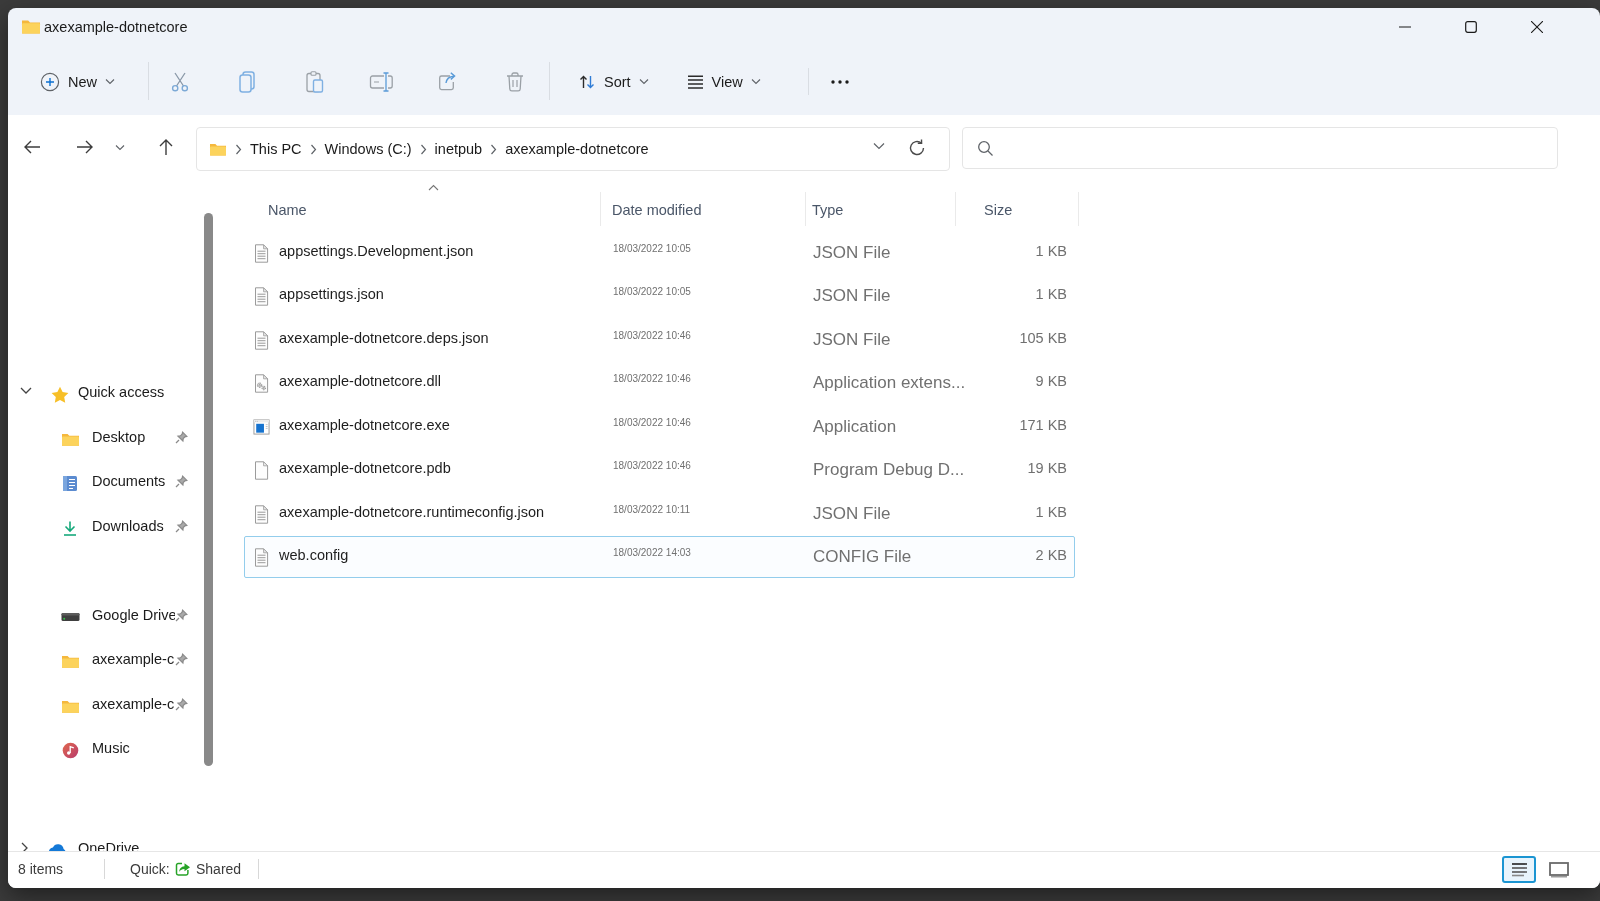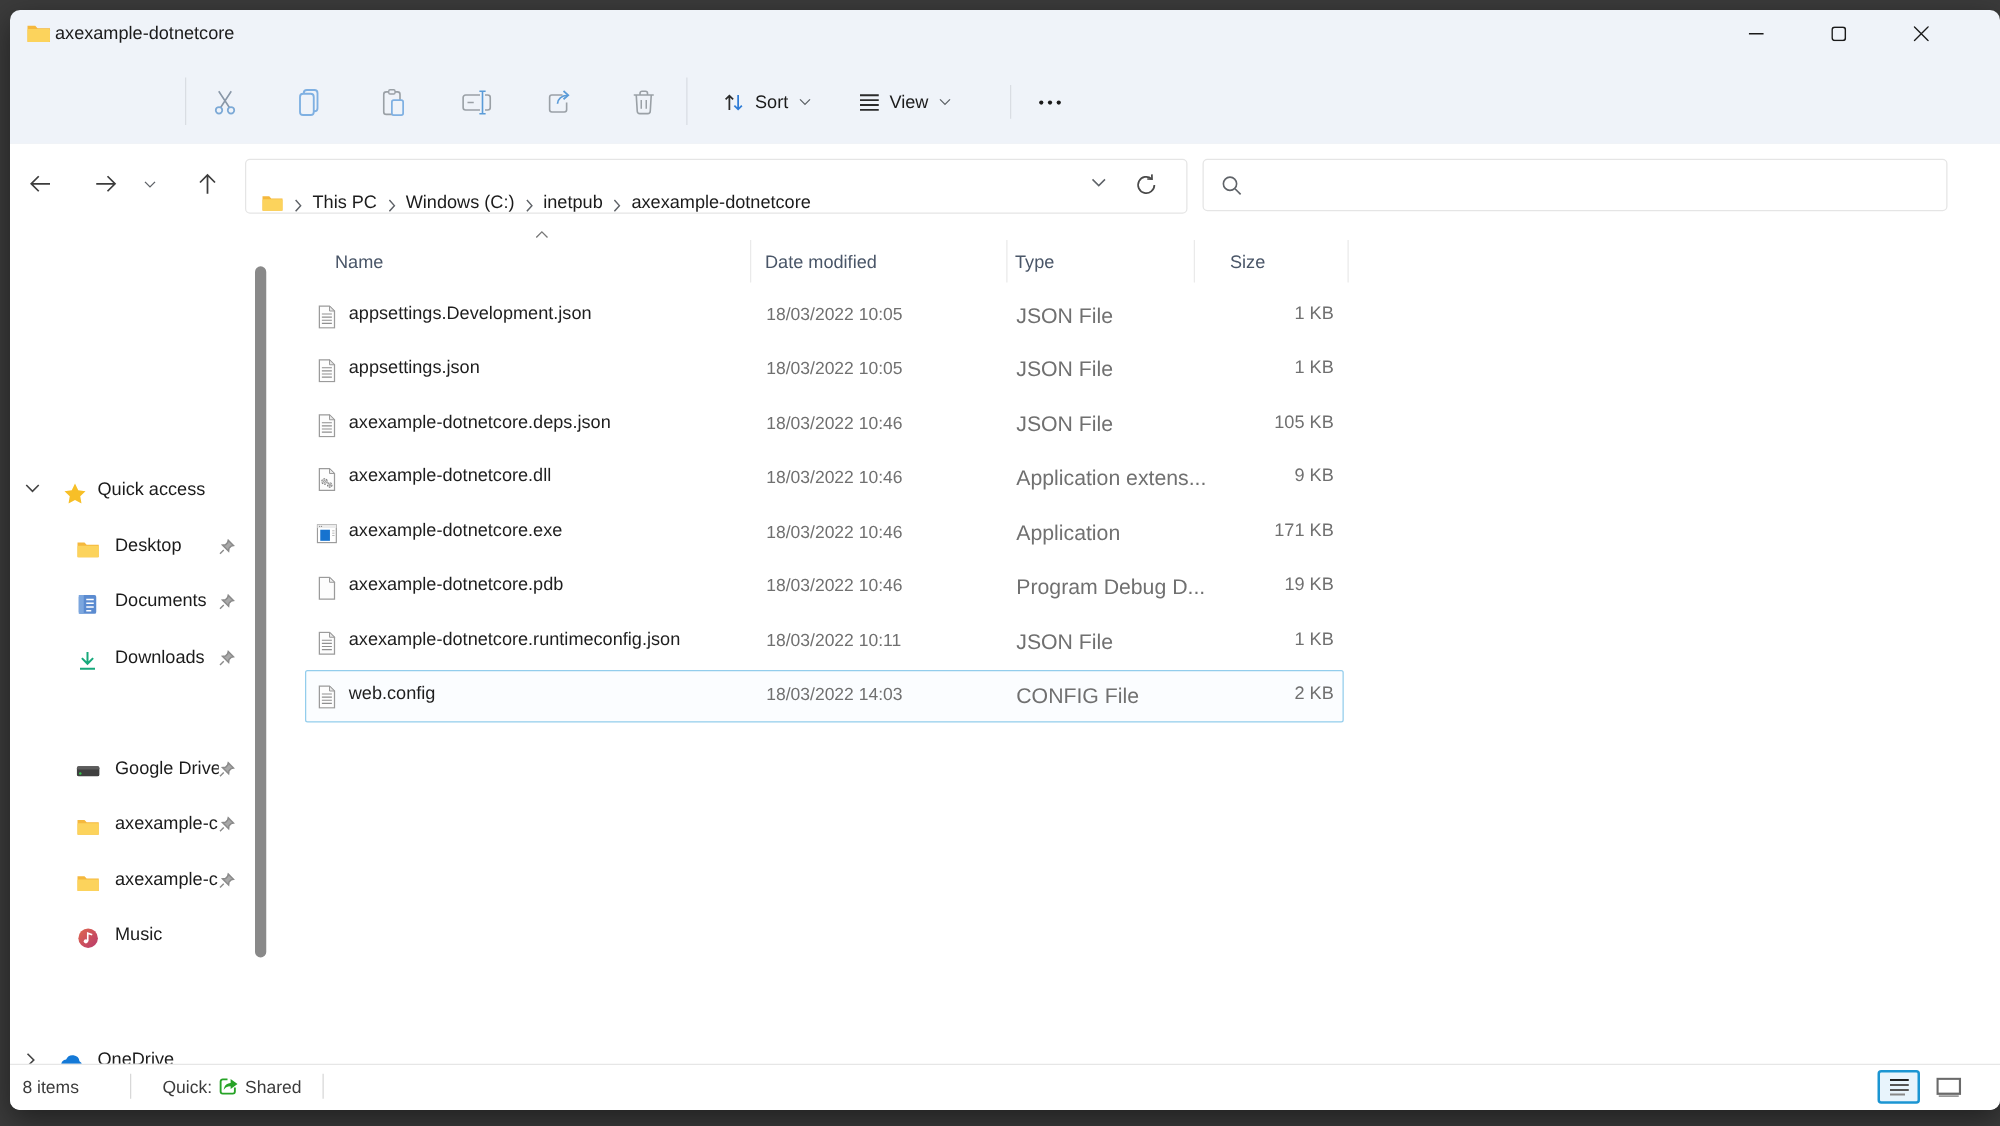--- a/index.html
+++ b/index.html
@@ -22,21 +22,21 @@
   
   .toolbar{position:absolute;left:0;top:40px;width:100%;height:67px;border-bottom:1px solid #dfe4ea;}
   .tbgroup{position:absolute;top:0;height:100%;display:flex;align-items:center;}
   .tbtn{display:flex;align-items:center;gap:8px;padding:8px 10px;border-radius:5px;cursor:default;}
   .tbicon{display:flex;align-items:center;justify-content:center;width:36px;height:36px;border-radius:5px;}
   .tbdivider{position:absolute;top:14px;width:1px;height:38px;background:#d9dde3;}
   .tblabel{font-size:14.5px;color:#1b1b1b;}
   
   .navbar{position:absolute;left:0;top:107px;width:100%;height:65px;background:#fff;}
   .navarrow{position:absolute;top:16px;width:32px;height:32px;display:flex;align-items:center;justify-content:center;border-radius:5px;}
-  .crumbbox{position:absolute;left:188px;top:12px;width:752px;height:42px;background:#fff;border:1px solid #e5e5e5;border-radius:4px;display:flex;align-items:flex-end;}
+  .crumbbox{position:absolute;left:188px;top:12px;width:752px;height:42px;background:#fff;border:1px solid #e5e5e5;border-radius:4px;display:flex;align-items:center;}
   .crumb{display:flex;align-items:center;gap:4px;padding:0 6px;font-size:14.5px;color:#1b1b1b;white-space:nowrap;}
   .crumbsep{display:flex;align-items:center;padding:0 2px;}
   .searchbox{position:absolute;left:954px;top:12px;width:596px;height:42px;background:#fff;border:1px solid #e5e5e5;border-radius:4px;display:flex;align-items:center;gap:10px;padding:0 14px;box-sizing:border-box;}
   .searchbox input{border:none;outline:none;flex:1;font-size:14.5px;color:#1b1b1b;font-family:inherit;background:transparent;}
   .searchbox input::placeholder{color:#757575;}
   
   .content{position:absolute;left:0;top:172px;width:100%;height:672px;background:#fff;overflow:hidden;}
   
   .sidebar{position:absolute;left:0;top:0;width:206px;height:100%;}
   .siderow{position:absolute;left:0;width:194px;height:36px;}
@@ -46,21 +46,21 @@
   .siderow .pin{position:absolute;left:167px;top:10px;}
   .sbar{position:absolute;left:196px;top:33px;width:9px;height:553px;background:#898989;border-radius:5px;}
   
   .lheader{position:absolute;left:236px;top:8px;width:831px;height:38px;}
   .lheader .hname{position:absolute;left:24px;top:14px;font-size:14.5px;color:#4a5668;}
   .lheader .hdiv{position:absolute;top:4px;width:1px;height:34px;background:#eaeaea;}
   .hcaret{position:absolute;left:184px;top:-4px;}
   .frow{position:absolute;left:236px;width:831px;height:40px;border:1px solid transparent;border-radius:2px;box-sizing:border-box;}
   .frow .ficon{position:absolute;left:8px;top:10px;width:17px;height:20px;display:flex;align-items:center;justify-content:center;}
   .frow .fname{position:absolute;left:34px;top:10px;font-size:14.5px;color:#1e1e1e;white-space:nowrap;}
-  .frow .fdate{position:absolute;left:368px;top:10px;font-size:14px;color:#707070;white-space:nowrap;}
+  .frow .fdate{position:absolute;left:368px;top:10px;font-size:10px;color:#707070;white-space:nowrap;}
   .frow .ftype{position:absolute;left:568px;top:10px;font-size:17px;color:#707070;white-space:nowrap;}
   .frow .fsize{position:absolute;right:7px;top:10px;font-size:14.5px;color:#707070;white-space:nowrap;}
   .frow.selected{border:1px solid #93cdec;background:#fbfdff;height:42px;}
   
   .statusbar{position:absolute;left:0;bottom:0;width:100%;height:36px;background:#fff;border-top:1px solid #e6e6e6;}
   .stext{position:absolute;top:9px;font-size:14px;color:#3b3b3b;}
   .sdiv{position:absolute;top:7px;width:1px;height:20px;background:#d8d8d8;}
   .viewtoggle{position:absolute;top:4px;width:34px;height:27px;box-sizing:border-box;display:flex;align-items:center;justify-content:center;border-radius:3px;}
   .viewtoggle.active{border:2px solid #1b95d2;background:#e8f4fc;}
   .viewtoggle.inactive{background:#fff;}
@@ -90,20 +90,36 @@
         </svg>
     </div>
     <div class="winbtn" style="left:1506px">
       <svg width="12" height="12" viewBox="0 0 12 12">
           <path d="M0 0 L12 12 M12 0 L0 12" stroke="#1a1a1a" stroke-width="1.1"></path>
         </svg>
     </div>
   </div>
 
   <div class="toolbar">
+    <div class="tbgroup" style="left:22px">
+      <div class="tbtn">
+        <span>
+          <svg width="20" height="20" viewBox="0 0 20 20">
+              <circle cx="10" cy="10" r="8.6" fill="none" stroke="#5f6368" stroke-width="1.2"></circle>
+              <path d="M10 6v8M6 10h8" stroke="#0b6fd0" stroke-width="1.4"></path>
+            </svg>
+        </span>
+        <span class="tblabel">New</span>
+        <span>
+          <svg width="10" height="7" viewBox="0 0 10 7">
+              <polyline points="1,1.5 5,5.5 9,1.5" fill="none" stroke="#5f6368" stroke-width="1.1"></polyline>
+            </svg>
+        </span>
+      </div>
+    </div>
     <div class="tbdivider" style="left:140px"></div>
     <div class="tbgroup" style="left:154px">
       <div class="tbicon">
         <svg width="24" height="24" viewBox="0 0 24 24">
             <path d="M7 3l8.5 13M17 3L8.5 16" stroke="#8a98a8" stroke-width="1.3" fill="none"></path>
             <circle cx="7.2" cy="18.2" r="2.6" fill="none" stroke="#7ca9d6" stroke-width="1.4"></circle>
             <circle cx="16.8" cy="18.2" r="2.6" fill="none" stroke="#7ca9d6" stroke-width="1.4"></circle>
           </svg>
       </div>
       <div class="tbicon" style="margin-left:31px">

